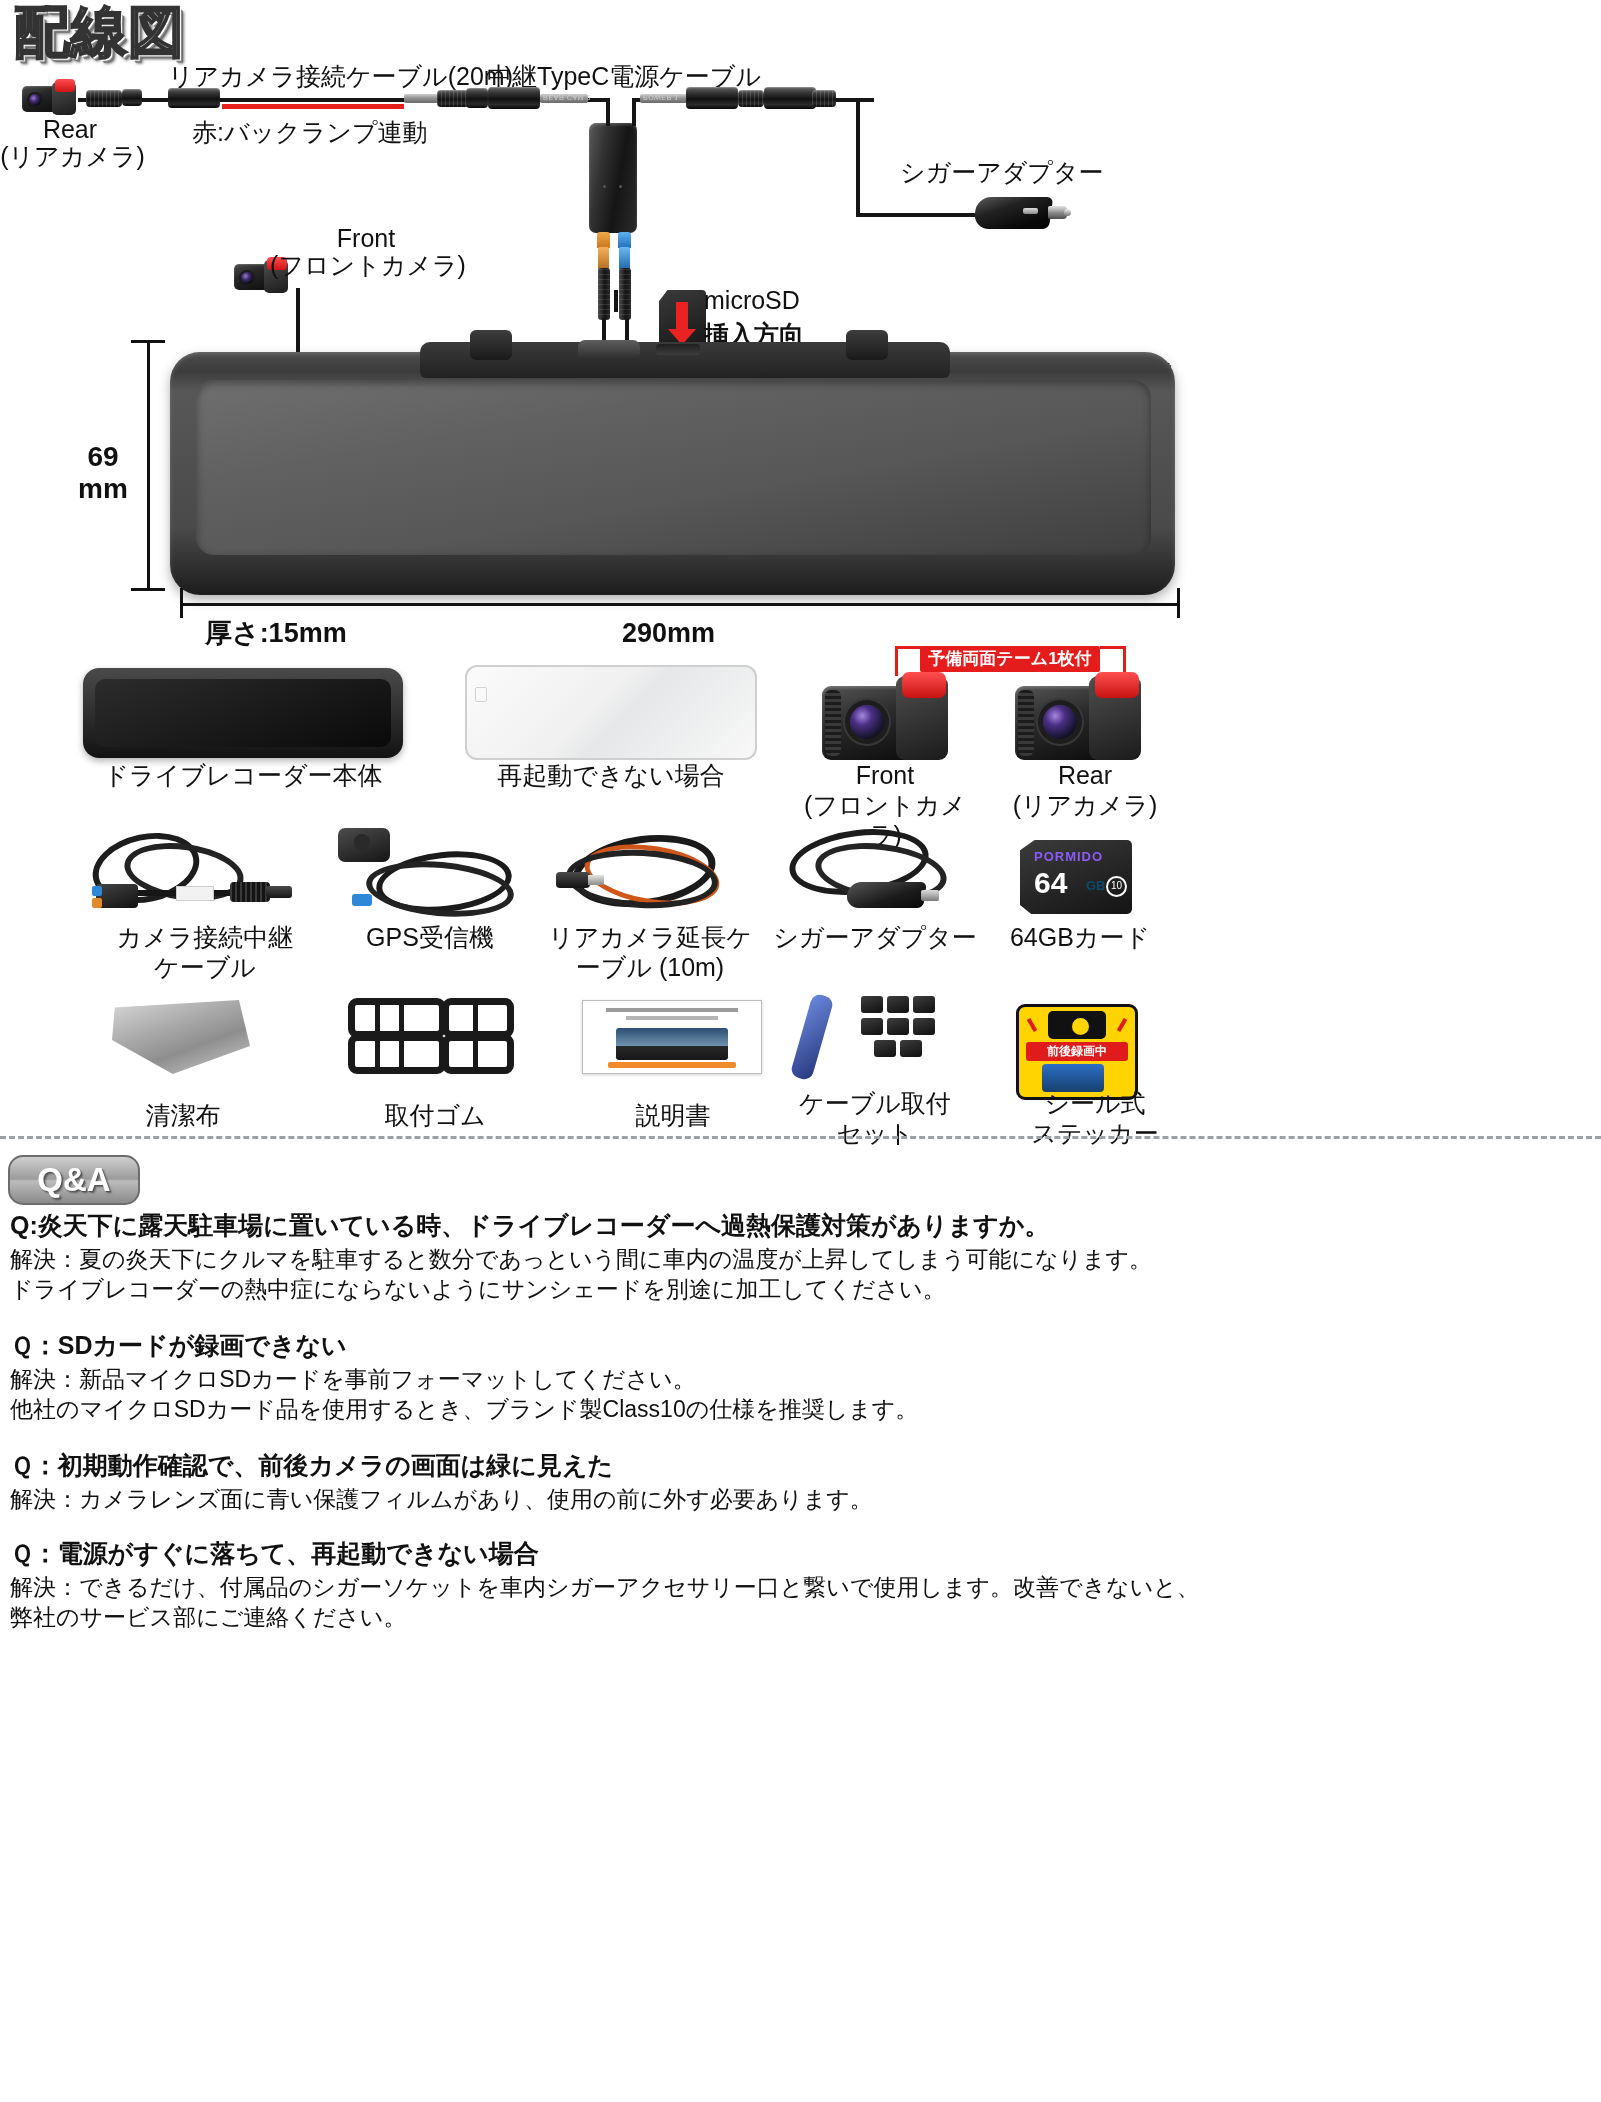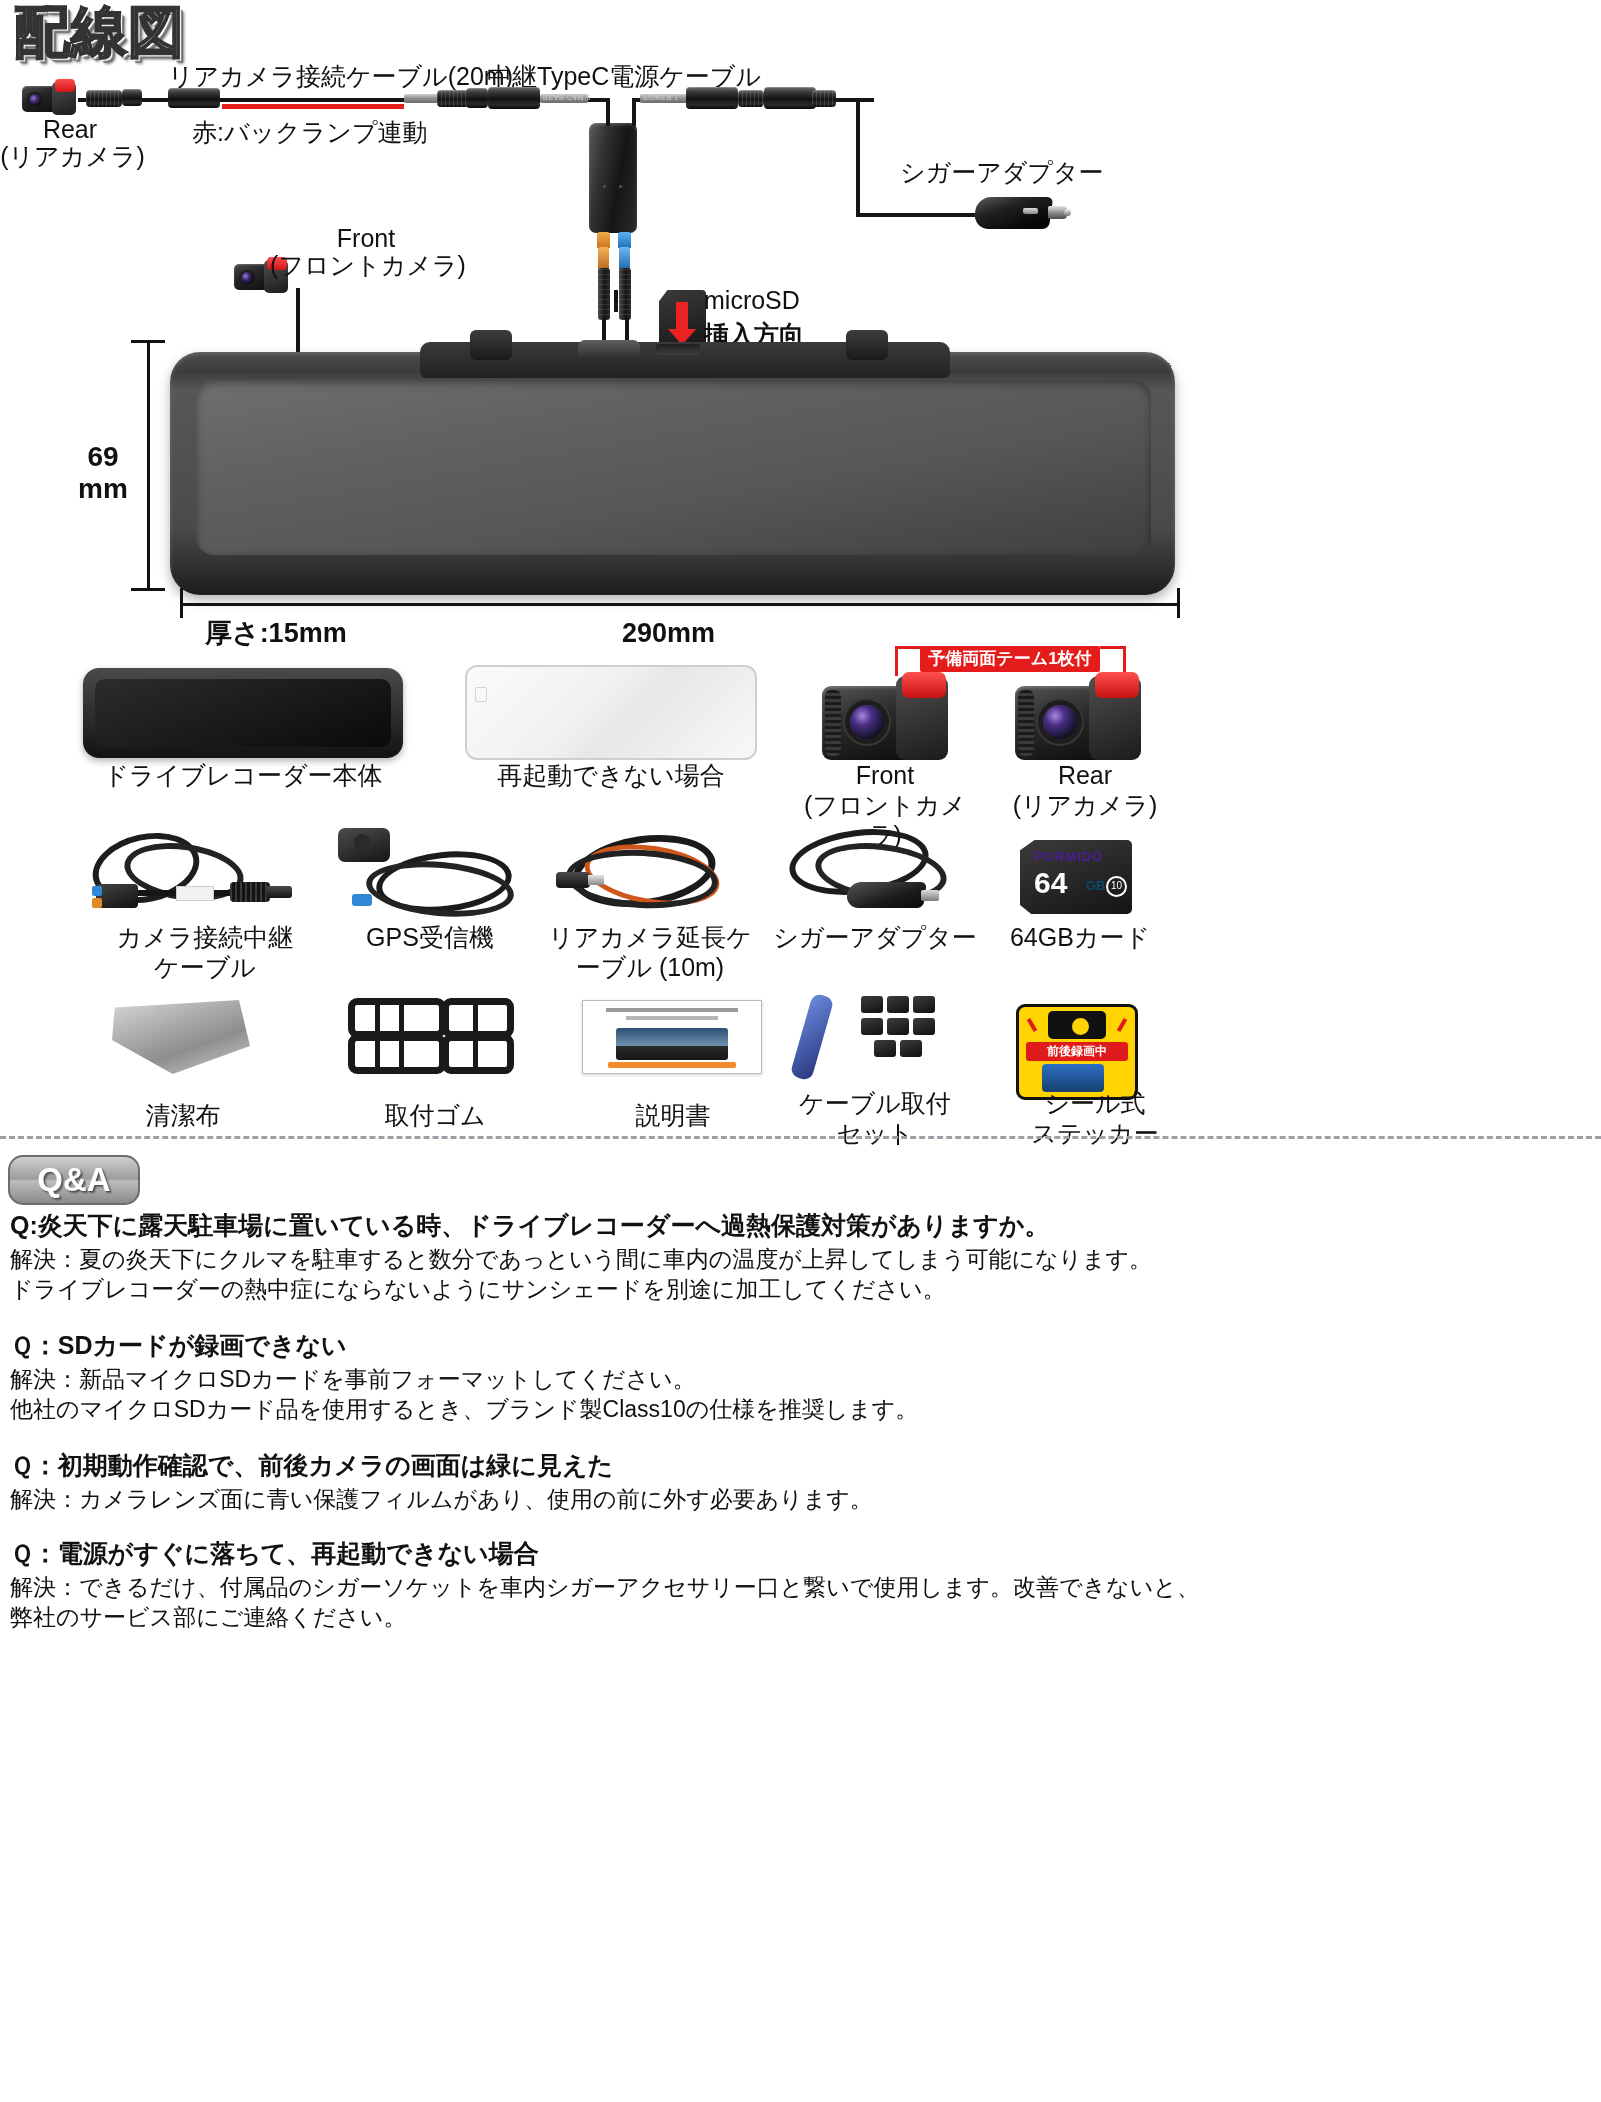--- a/index.html
+++ b/index.html
@@ -238,21 +238,21 @@
     background:transparent;
   }
 
   
   #acc-sd{left:1020px;top:845px;width:112px;height:74px;}
   #acc-sd .card{
     position:absolute;inset:0;border-radius:5px 5px 5px 0;
     background:linear-gradient(160deg,#3b3b3b,#141414);
     clip-path:polygon(0 0,100% 0,100% 100%,10% 100%,0 88%,0 14%,13% 0);
   }
-  #acc-sd .brand{position:absolute;left:14px;top:9px;font-size:13px;color:#4c1d95;letter-spacing:1px;font-weight:bold;}
+  #acc-sd .brand{position:absolute;left:14px;top:9px;font-size:13px;color:#8b5cf6;letter-spacing:1px;font-weight:bold;}
   #acc-sd .cap{position:absolute;left:14px;top:26px;font-size:30px;color:#fff;font-weight:bold;text-align:center;}
   #acc-sd .gb{position:absolute;left:66px;top:38px;font-size:13px;color:#0c4a6e;font-weight:bold;}
   #acc-sd .c10{
     position:absolute;left:86px;top:36px;width:17px;height:17px;border-radius:50%;
     border:2px solid #fff;color:#fff;font-size:10px;line-height:15px;text-align:center;
   }
 
   
   #acc-cloth{left:112px;top:1000px;width:138px;height:74px;}
   #acc-cloth .c{

